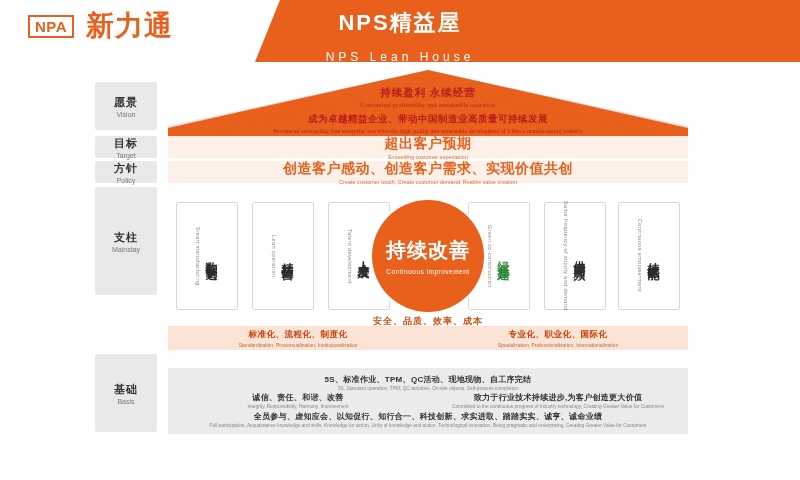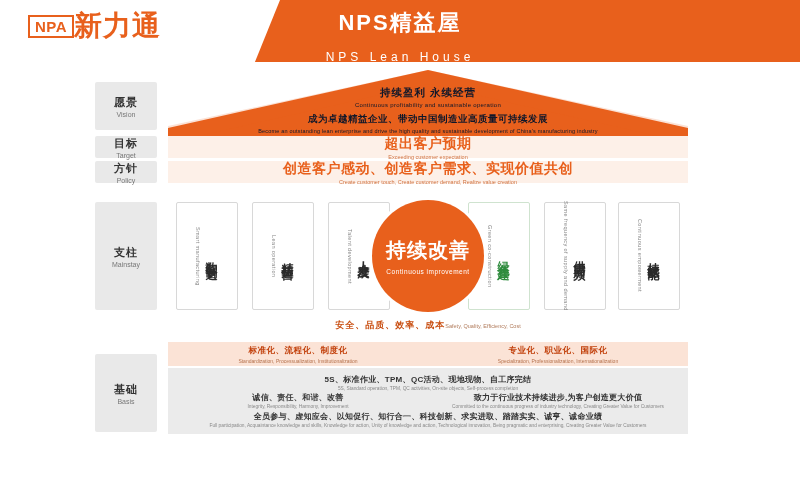--- a/index.html
+++ b/index.html
@@ -22,21 +22,21 @@
     background: #ffffff;
   }
   .header-wedge-diag {
     position: absolute; left: 170px; top: 0; width: 110px; height: 62px;
     background: #ffffff;
     transform: skewX(-22deg);
     transform-origin: top left;
   }
   .logo {
     position: absolute; left: 28px; top: 12px;
-    display: flex; align-items: center; gap: 0;
+    display: flex; align-items: center; gap: 12px;
   }
   .logo-badge {
     border: 2px solid #e8601c; color: #e8601c;
     font-weight: bold; font-size: 15px; padding: 2px 5px;
     letter-spacing: 0.5px; line-height: 1;
     font-family: "Liberation Sans", sans-serif;
   }
   .logo-text {
     color: #e8601c; font-size: 28px; font-weight: bold;
     letter-spacing: 1px; line-height: 1;
@@ -57,29 +57,29 @@
     background: #e9e9e9; border-radius: 2px;
     display: flex; flex-direction: column; align-items: center; justify-content: center;
     color: #333;
   }
   .label-cn { font-size: 11px; font-weight: bold; letter-spacing: 1px; }
   .label-en { font-size: 7px; color: #777; margin-top: 1px; }
 
   #label-vision { top: 20px; height: 48px; }
   #label-target { top: 74px; height: 22px; }
   #label-policy { top: 99px; height: 22px; }
-  #label-mainstay { top: 140px; height: 108px; }
+  #label-mainstay { top: 125px; height: 108px; }
   #label-support { top: 252px; height: 36px; margin-top: 48px; }
   #label-basis   { top: 292px; height: 78px; }
 
   
   .roof-wrap { position: absolute; left: 168px; top: 8px; width: 520px; height: 68px; }
   .roof-svg { position: absolute; left: 0; top: 0; }
   .roof-text {
-    position: absolute; left: 0; top: 16px; width: 520px; text-align: center; color: #0f172a;
+    position: absolute; left: 0; top: 16px; width: 520px; text-align: center; color: #b91c1c; font-family: Liberation Serif, serif;
   }
   .roof-l1 { font-size: 10.5px; font-weight: bold; letter-spacing: 1px; }
   .roof-l1en { font-size: 6px; margin-top: 2px; letter-spacing: 0.3px; }
   .roof-l2 { font-size: 9.5px; font-weight: bold; margin-top: 5px; letter-spacing: 0.5px; }
   .roof-l2en { font-size: 5.5px; margin-top: 2px; letter-spacing: 0.2px; }
 
   
   .band {
     position: absolute; left: 168px; width: 520px;
     display: flex; flex-direction: column; align-items: center; justify-content: center;
@@ -119,28 +119,28 @@
     background: #e8601c; color: #fff;
     display: flex; flex-direction: column; align-items: center; justify-content: center;
     box-shadow: 0 0 0 3px #fff;
   }
   .core-cn { font-size: 20px; font-weight: bold; letter-spacing: 1px; }
   .core-en { font-size: 6.5px; margin-top: 4px; letter-spacing: 0.5px; }
 
   
   .support-top {
     position: absolute; left: 168px; top: 252px; width: 520px; height: 22px;
-    display: flex; align-items: center; justify-content: center;
+    display: flex; flex-direction: column; align-items: center; justify-content: center;
     color: #c94f12;
   }
   .support-top-cn { font-size: 9px; font-weight: bold; letter-spacing: 1px; }
   .support-top-en { font-size: 5.5px; color: #b07a5a; margin-top: 1px; }
 
   .support-bar {
-    position: absolute; left: 168px; top: 280px; width: 520px; height: 24px;
+    position: absolute; left: 168px; top: 264px; width: 520px; height: 24px;
     background: #fbe3d6; display: flex;
   }
   .support-cell {
     flex: 1; display: flex; flex-direction: column; align-items: center; justify-content: center;
     color: #c2410c;
   }
   .support-cell-cn { font-size: 8.5px; font-weight: bold; letter-spacing: 0.5px; }
   .support-cell-en { font-size: 5px; color: #b5714c; margin-top: 1px; }
 
   

